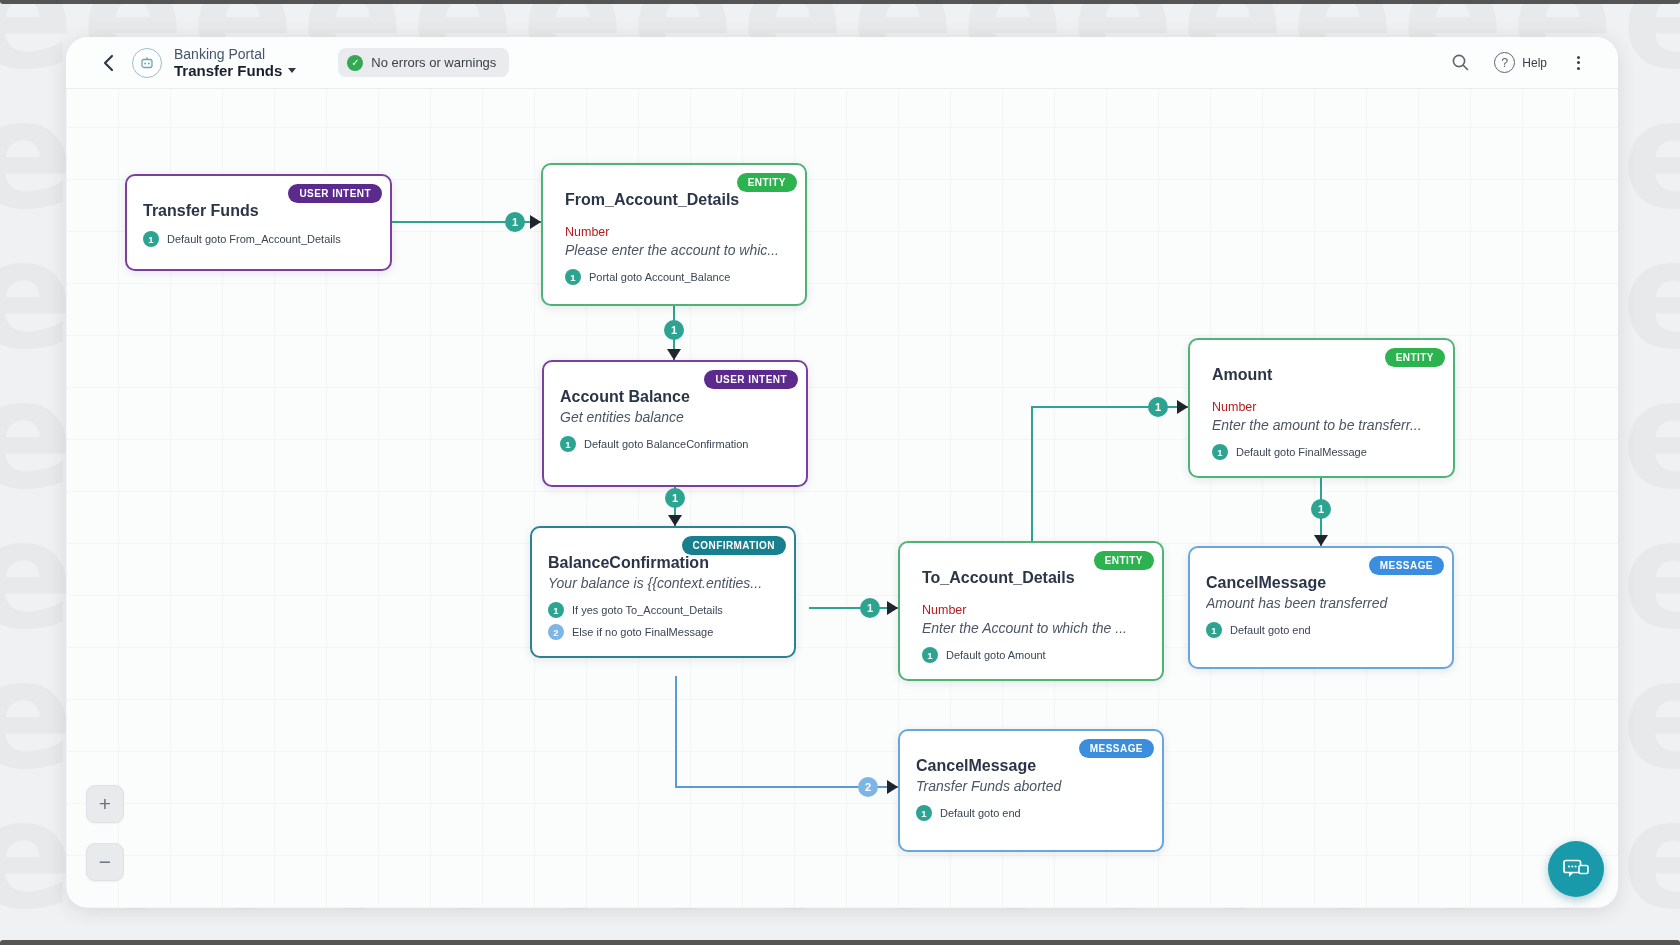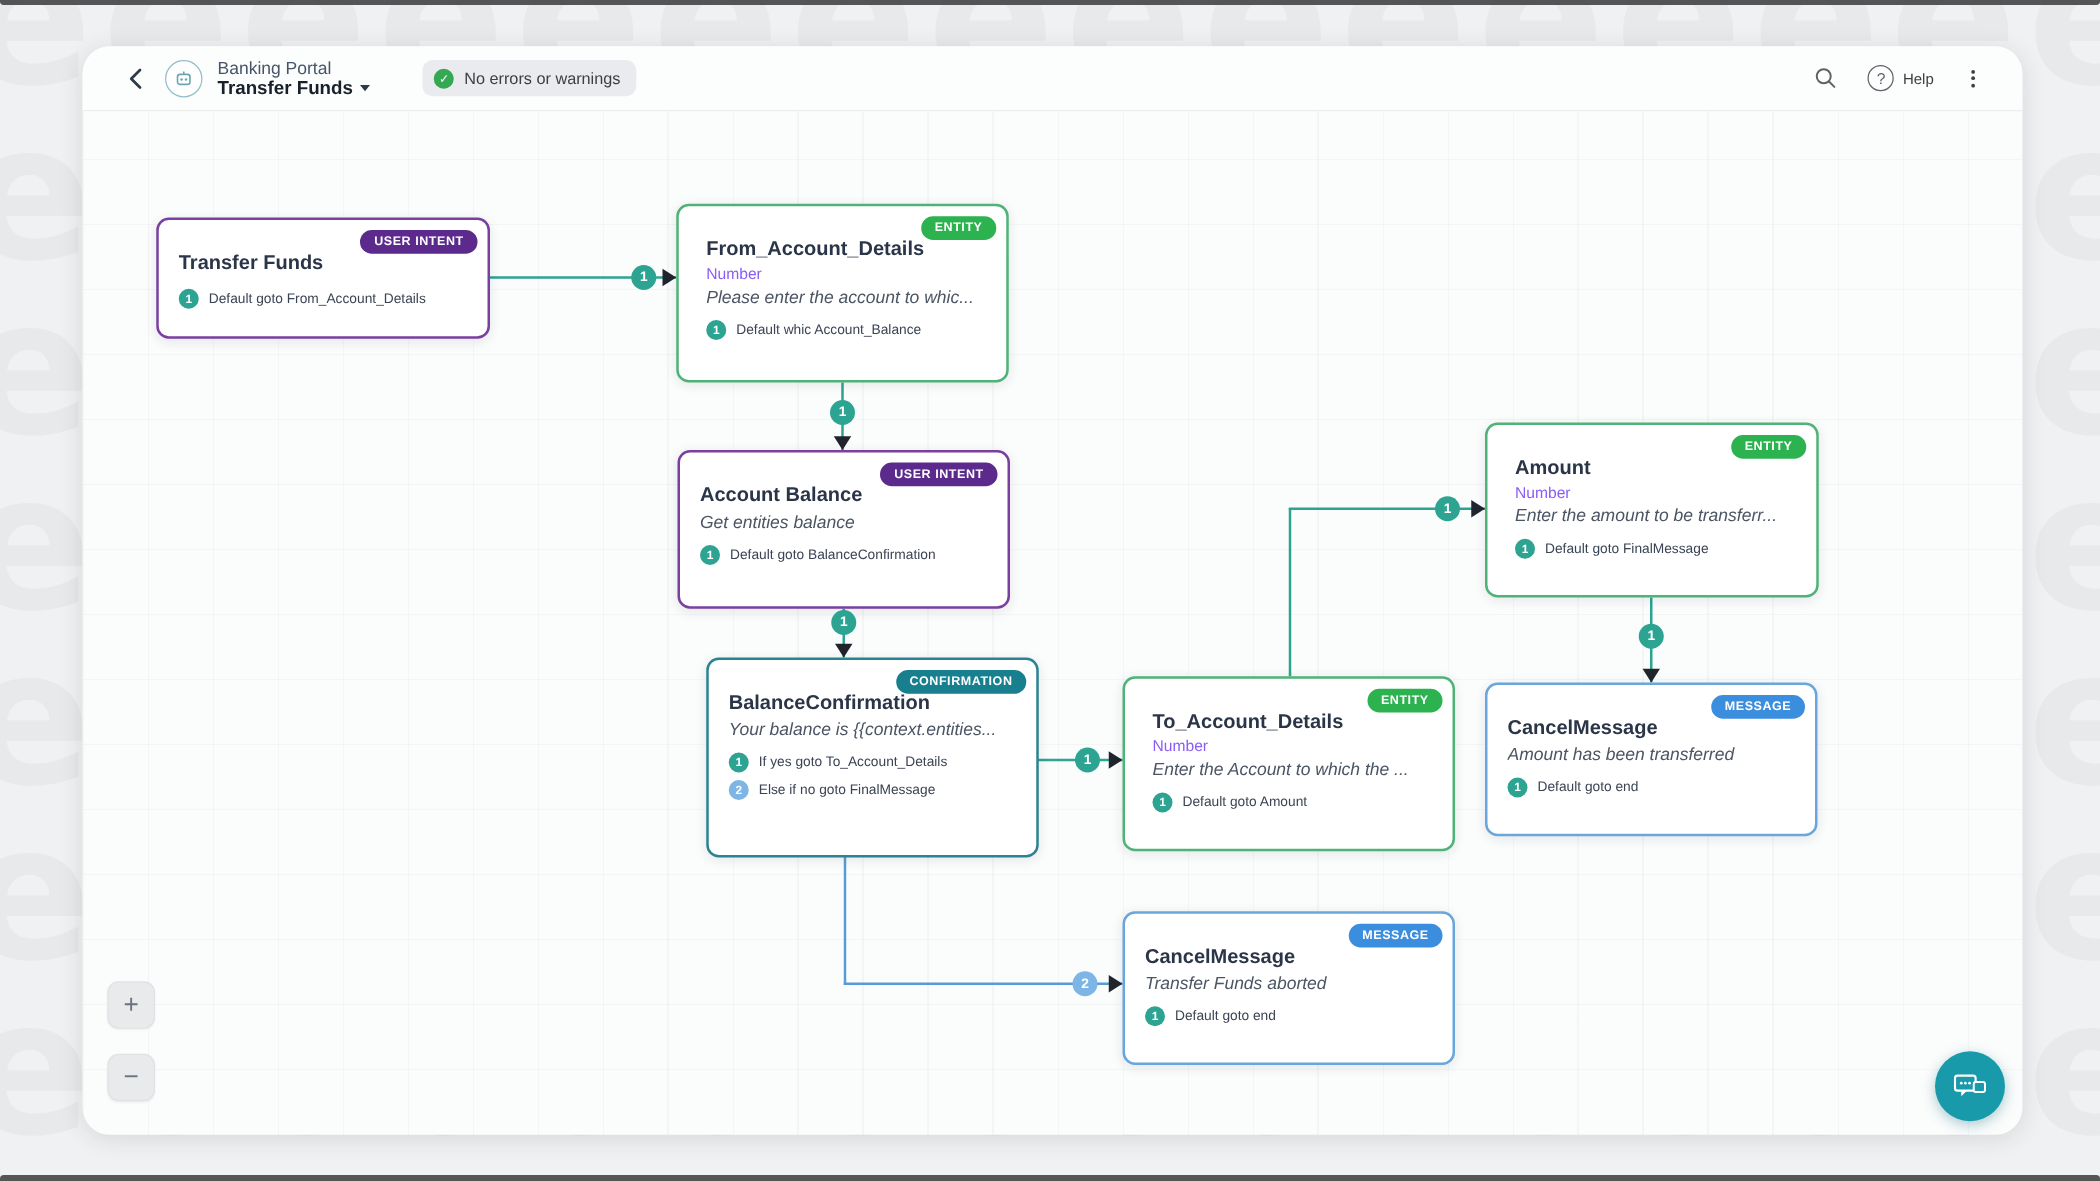--- a/index.html
+++ b/index.html
@@ -50,21 +50,21 @@
       repeating-linear-gradient(0deg, rgba(120,130,140,.055) 0 1px, transparent 1px 52px),
       repeating-linear-gradient(90deg, rgba(120,130,140,.055) 0 1px, transparent 1px 52px);
   }
 
   
   .node { position:absolute; background:#fff; border:2px solid #999; border-radius:10px;
     padding:13px 14px 10px 16px; box-shadow:0 2px 9px rgba(30,40,60,.10); cursor:pointer; }
   .node .badge { position:absolute; top:8px; right:8px; color:#fff; font-size:10px; font-weight:700;
     letter-spacing:.45px; padding:4px 11px; border-radius:11px; white-space:nowrap; }
   .node-title { font-size:16px; font-weight:700; color:#2b3548; margin-top:13px; white-space:nowrap; }
-  .node-sub { font-size:12.5px; color:#8b5cf6; margin-top:3px; }
+  .node-sub { font-size:12.5px; color:#b91c1c; margin-top:16px; }
   .node-prompt { font-size:14px; font-style:italic; color:#4b5563; margin-top:3px; white-space:nowrap;
     overflow:hidden; max-width:236px; }
   .rows { margin-top:11px; display:flex; flex-direction:column; gap:6px; }
   .row { display:flex; align-items:center; gap:8px; }
   .row-num { width:16px; height:16px; border-radius:50%; background:#2da392; color:#fff;
     font-size:9.5px; font-weight:700; display:flex; align-items:center; justify-content:center; flex:none; }
   .row-num.blue { background:#7cb5e6; }
   .row-text { font-size:11px; color:#3b4454; white-space:nowrap; }
 
   .b-intent  { border-color:#7b3fa0; } .b-intent  .badge { background:#5b2a8c; }
@@ -303,38 +303,38 @@
       </div>
 
       <div class="node b-entity" style="left:475px; top:74px; width:266px; height:143px;">
         <span class="badge">ENTITY</span>
         <div class="node-title">From_Account_Details</div>
         <div class="node-sub">Number</div>
         <div class="node-prompt">Please enter the account to whic...</div>
         <div class="rows">
           <div class="row">
             <span class="row-num">1</span>
-            <span class="row-text">Default whic Account_Balance</span>
+            <span class="row-text">Portal goto Account_Balance</span>
           </div>
         </div>
       </div>
 
       <div class="node b-intent" style="left:476px; top:271px; width:266px; height:127px;">
         <span class="badge">USER INTENT</span>
         <div class="node-title">Account Balance</div>
         <div class="node-prompt">Get entities balance</div>
         <div class="rows">
           <div class="row">
             <span class="row-num">1</span>
             <span class="row-text">Default goto BalanceConfirmation</span>
           </div>
         </div>
       </div>
 
-      <div class="node b-confirm" style="left:499px; top:437px; width:266px; height:160px;">
+      <div class="node b-confirm" style="left:464px; top:437px; width:266px; height:132px;">
         <span class="badge">CONFIRMATION</span>
         <div class="node-title">BalanceConfirmation</div>
         <div class="node-prompt">Your balance is {{context.entities...</div>
         <div class="rows">
           <div class="row">
             <span class="row-num">1</span>
             <span class="row-text">If yes goto To_Account_Details</span>
           </div>
           <div class="row">
             <span class="row-num blue">2</span>

